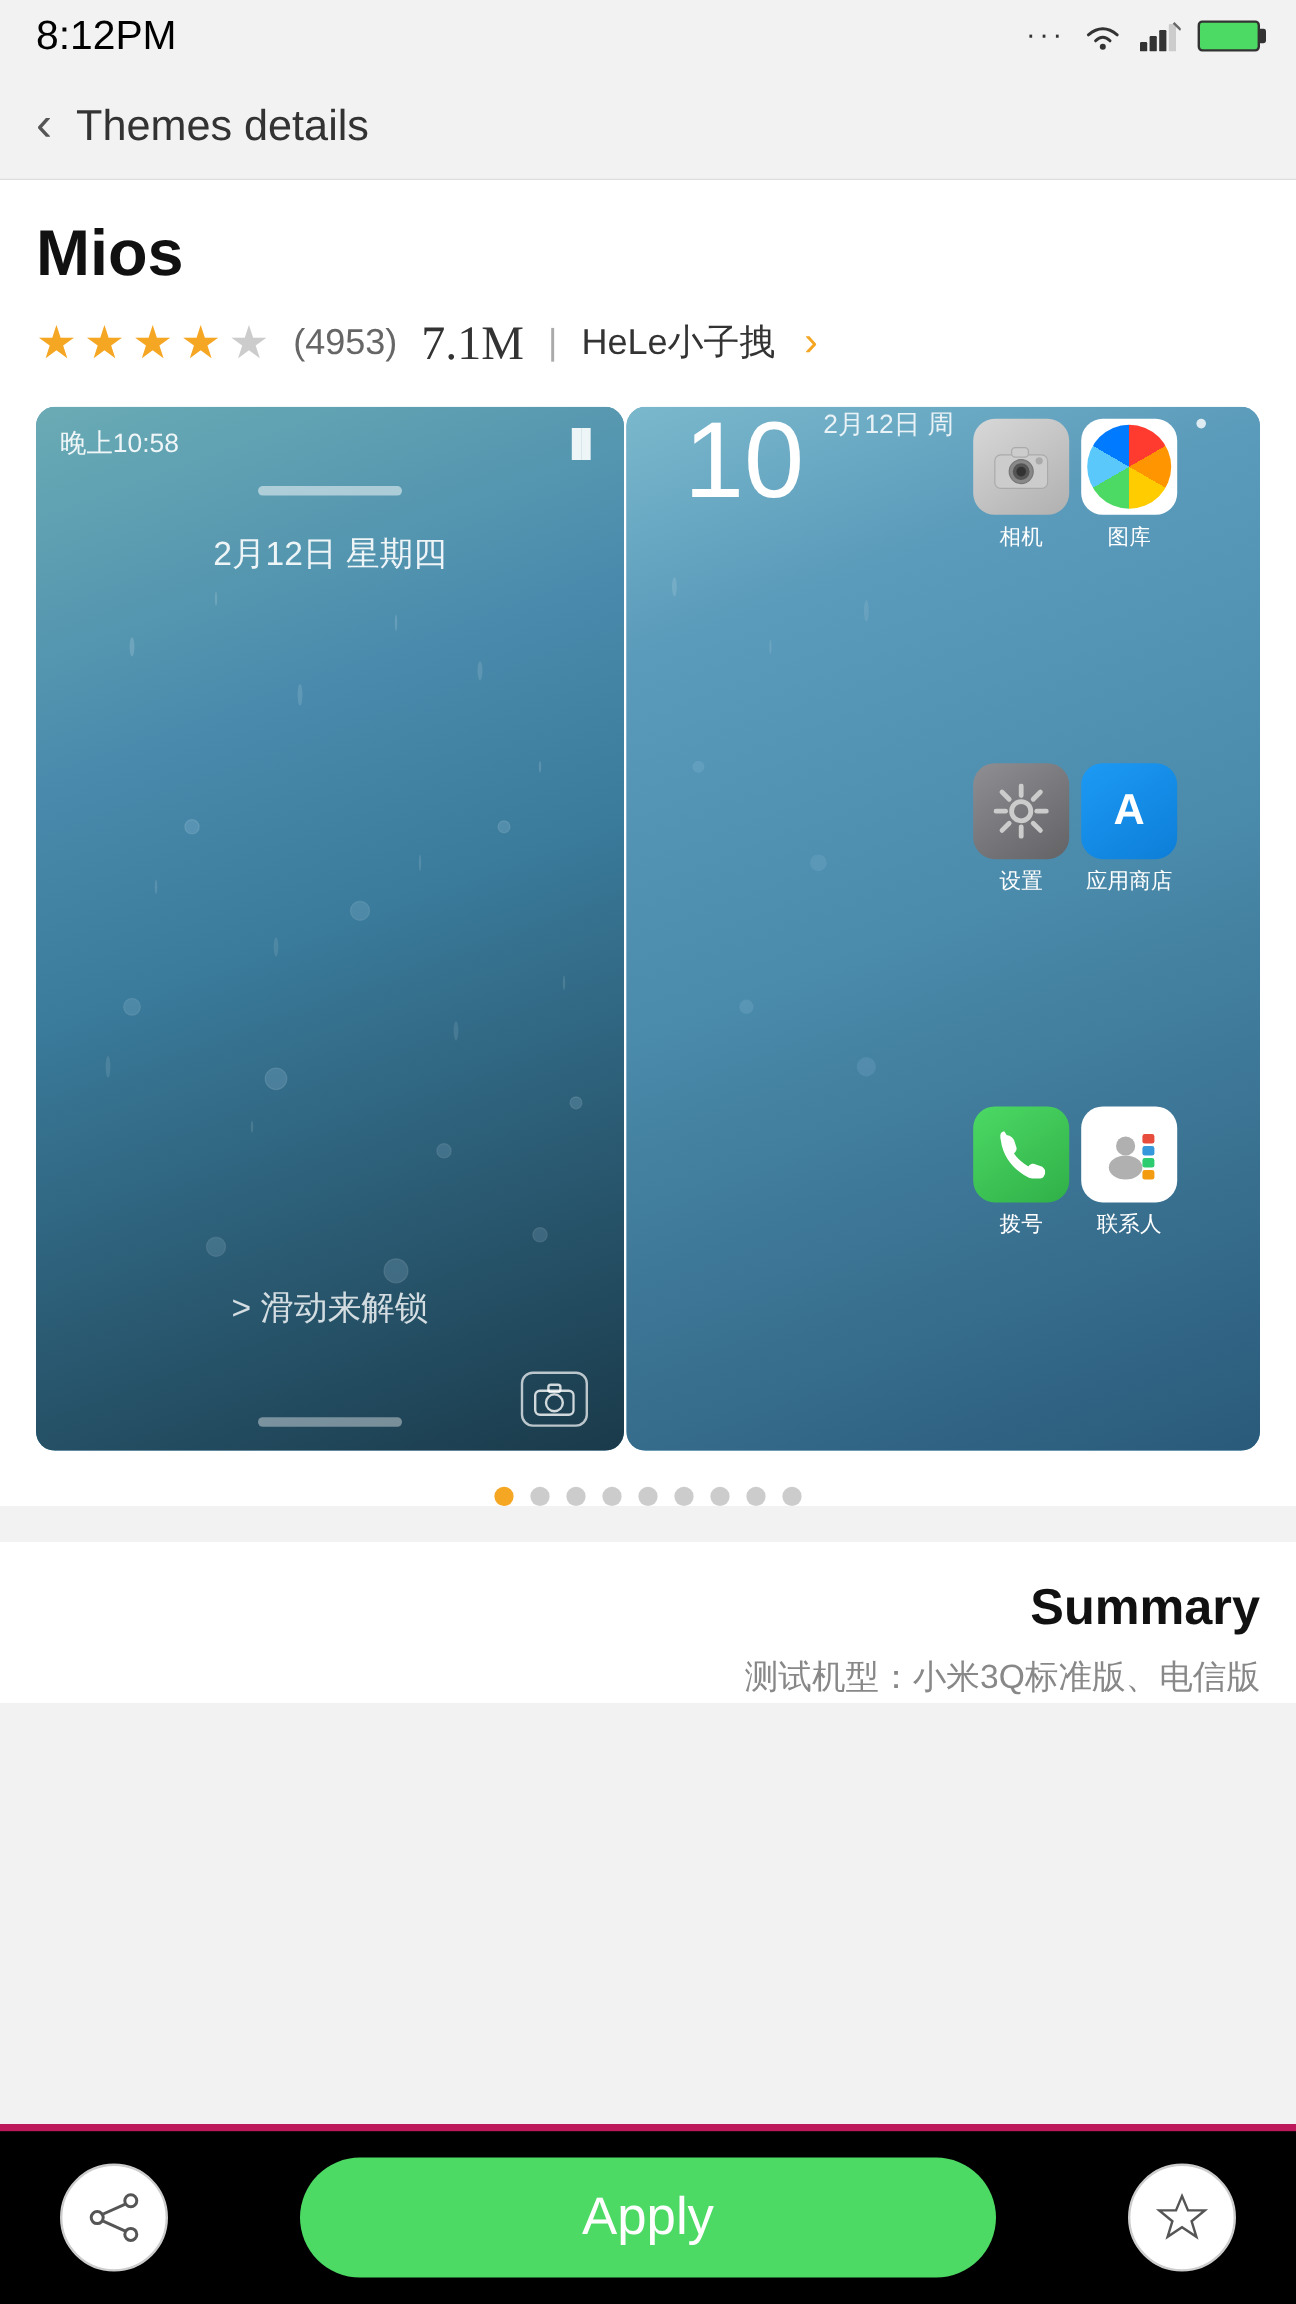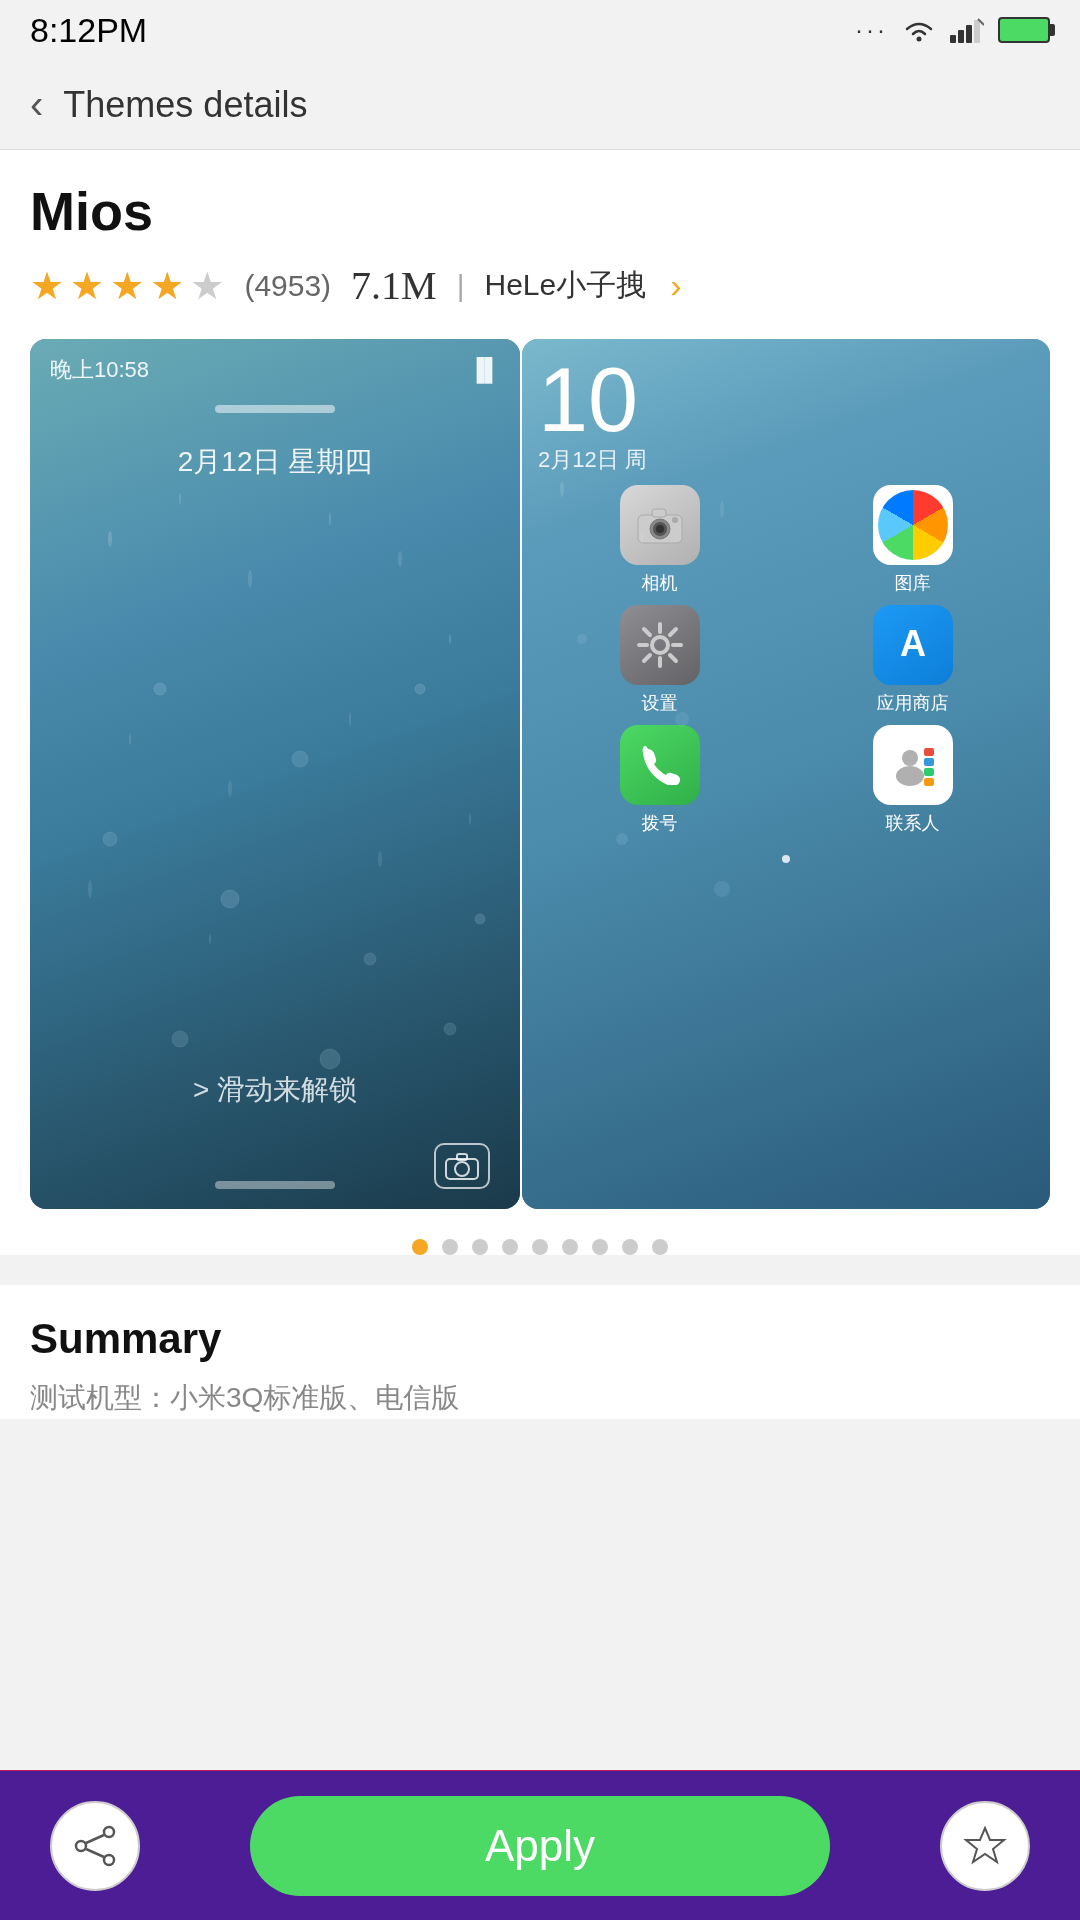--- a/index.html
+++ b/index.html
@@ -237,21 +237,21 @@
       border-radius: 4px;
     }
 
     
     .homescreen {
       width: 100%;
       height: 100%;
       background: linear-gradient(160deg, #7ab8cc 0%, #5a9aba 20%, #4a8aaa 50%, #2a5a7a 100%);
       position: relative;
       display: flex;
-      flex-direction: column;
+      flex-direction: row;
     }
 
     .hs-status {
       padding: 16px 16px 0;
       font-size: 20px;
       color: white;
       display: flex;
       justify-content: space-between;
     }
 
@@ -345,42 +345,43 @@
       background: #ccc;
     }
     .dot-active {
       background: #f5a623;
     }
 
     
     .summary-section {
       padding: 30px 30px 0;
       background: #fff;
+      text-align: right;
     }
     .summary-title {
       font-size: 42px;
       font-weight: 600;
       color: #111;
       margin-bottom: 14px;
     }
     .summary-text {
       font-size: 28px;
       color: #888;
       line-height: 1.5;
     }
 
     
     .bottom-bar {
       position: fixed;
       bottom: 0;
       left: 0;
       width: 1080px;
       height: 150px;
-      background: #4c1d95;
-      border-top: 1px solid #be185d;
+      background: #000000;
+      border-top: 6px solid #be185d;
       display: flex;
       align-items: center;
       justify-content: space-between;
       padding: 0 50px;
     }
 
     .icon-btn {
       width: 90px;
       height: 90px;
       border-radius: 50%;

